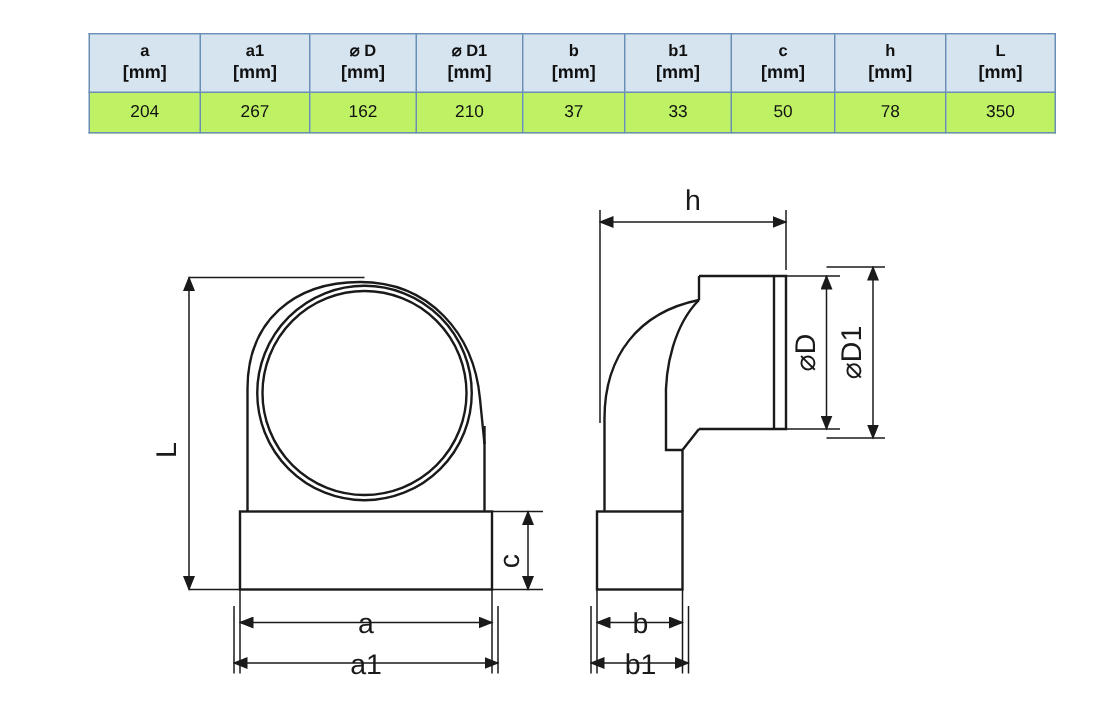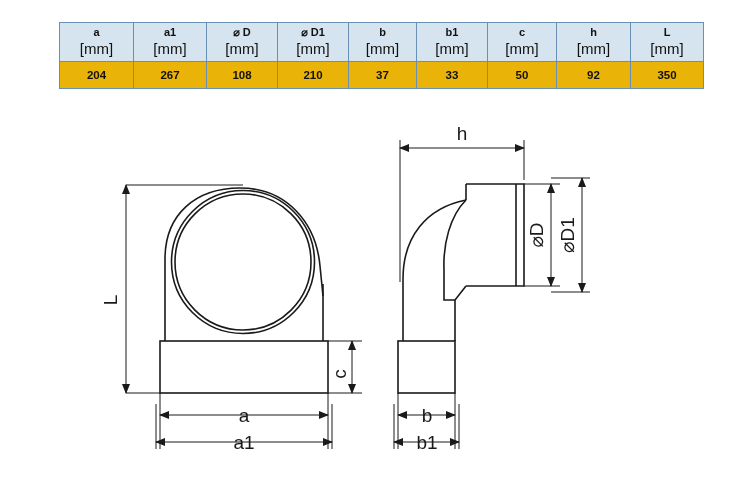--- a/index.html
+++ b/index.html
@@ -31,29 +31,29 @@
     color: #111111;
     padding: 0;
   }
   #spec-table th {
     background: #d6e4f0;
     height: 38px;
     font-weight: bold;
     line-height: 1.25;
   }
   #spec-table td {
-    background: #eab308;
+    background: #bef264;
     height: 26px;
-    font-weight: bold;
+    font-weight: normal;
     font-size: 11.5px;
   }
   #spec-table .unit {
     display: block;
-    font-weight: normal;
-    font-size: 15px;
+    font-weight: bold;
+    font-size: 12px;
   }
 
   
   #drawing {
     position: absolute;
     left: 0;
     top: 104px;
     width: 733px;
     height: 376px;
   }
@@ -106,26 +106,26 @@
       <th style="width:72px">
         <span>L</span>
         <span class="unit">[mm]</span>
       </th>
     </tr>
   </thead>
   <tbody>
     <tr>
       <td>204</td>
       <td>267</td>
-      <td>108</td>
+      <td>162</td>
       <td>210</td>
       <td>37</td>
       <td>33</td>
       <td>50</td>
-      <td>92</td>
+      <td>78</td>
       <td>350</td>
     </tr>
   </tbody>
 </table>
 
 <div id="drawing">
   <svg width="733" height="376" viewBox="0 0 733 376" xmlns="http://www.w3.org/2000/svg">
     <defs>
       <marker id="arrH" markerWidth="10" markerHeight="8" refX="9" refY="4" orient="auto">
         <path d="M0,0 L10,4 L0,8 z" fill="#1a1a1a"></path>

